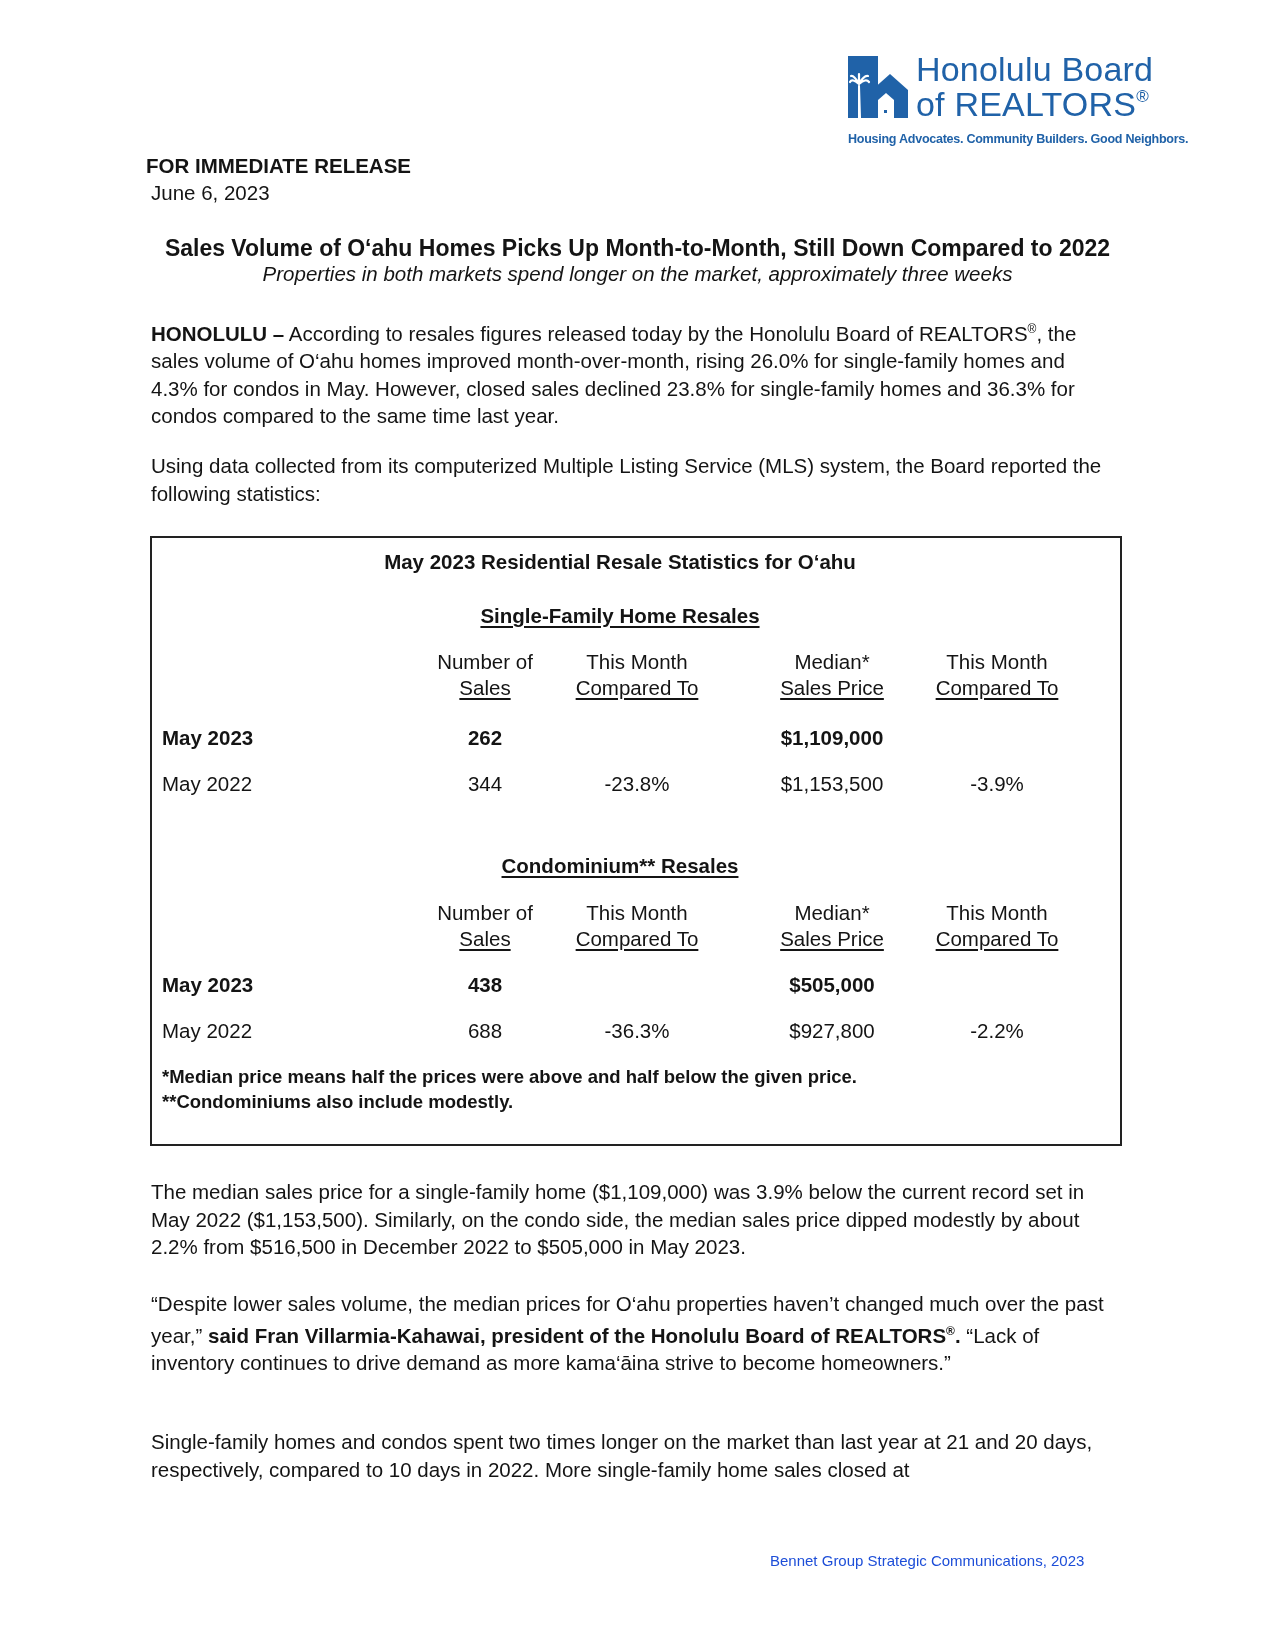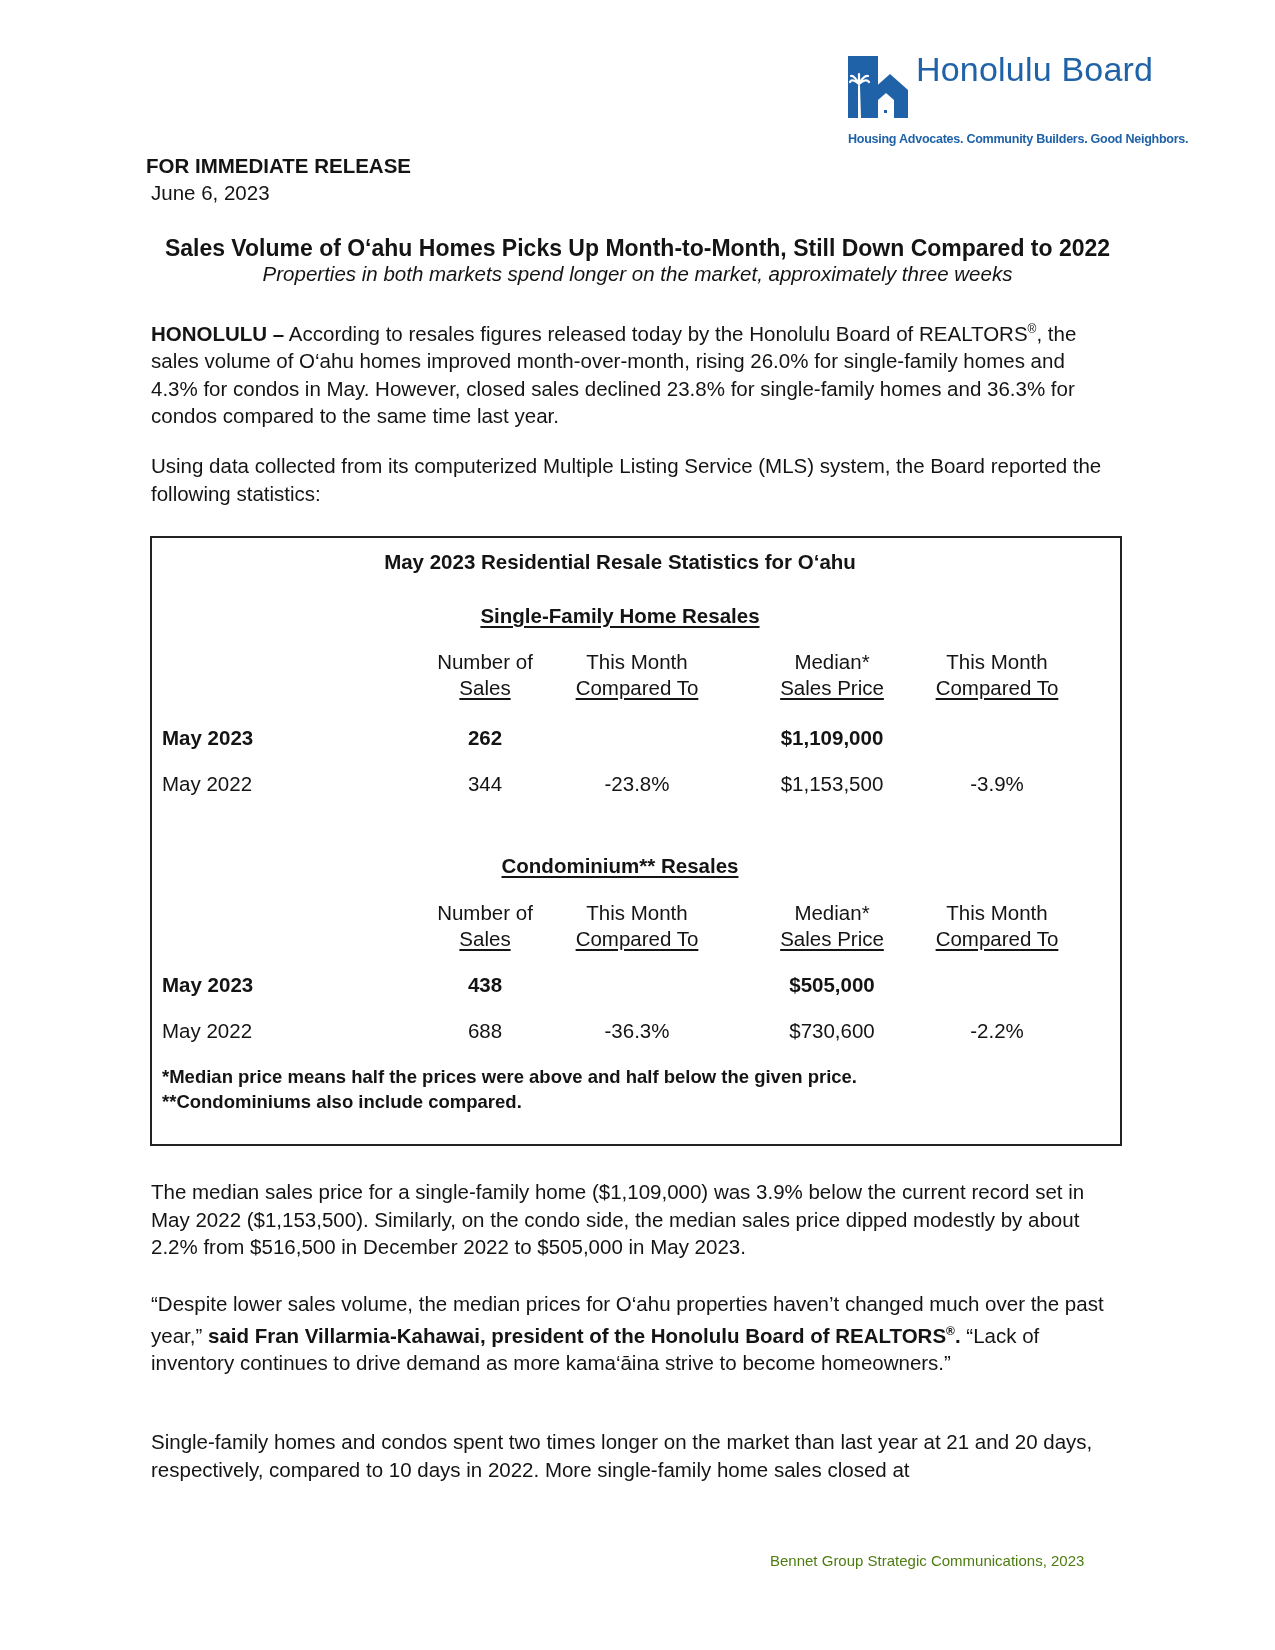--- a/index.html
+++ b/index.html
@@ -38,35 +38,36 @@
   
   #stats-box { left: 150px; top: 536px; width: 972px; height: 610px; border: 2px solid #222; box-sizing: border-box; }
   .c { position: absolute; text-align: center; font-size: 20.5px; white-space: nowrap; }
   .u { text-decoration: underline; text-underline-offset: 3px; }
   .b { font-weight: bold; }
 
   #para3 { left: 151px; top: 1178px; width: 960px; }
   #para4 { left: 151px; top: 1290px; width: 960px; }
   #para5 { left: 151px; top: 1428px; width: 960px; }
 
-  #footer-credit { left: 770px; top: 1552px; font-size: 15px; color: #4d7c0f; white-space: nowrap; }
+  #footer-credit { left: 770px; top: 1552px; font-size: 15px; color: #1d4ed8; white-space: nowrap; }
 </style>
 </head>
 <body>
 
 <div id="logo" class="abs">
   <svg id="logo-mark" viewBox="0 0 62 62">
     <rect x="0" y="0" width="30" height="62" fill="#2062a8"></rect>
     <polygon points="24,62 24,34 42,18 60,34 60,62" fill="#2062a8"></polygon>
     <polygon points="30,62 30,44 38,37 46,44 46,62" fill="#ffffff"></polygon>
     <rect x="36" y="54" width="3" height="3" fill="#2062a8"></rect>
     <path d="M10,62 L10,30 Q11,26 12,30 L13,62 Z" fill="#ffffff"></path>
     <path d="M11,28 Q4,22 2,26 M11,28 Q18,22 21,26 M11,28 Q6,19 3,20 M11,28 Q16,19 20,20 M11,28 Q11,20 11,18" stroke="#ffffff" stroke-width="2.2" fill="none" stroke-linecap="round"></path>
   </svg>
   <div id="logo-line1">Honolulu Board</div>
+  <div id="logo-line2"><span>of REALTORS</span><sup>®</sup></div>
   <div id="logo-tagline">Housing Advocates. Community Builders. Good Neighbors.</div>
 </div>
 
 <div id="release-label" class="abs">FOR IMMEDIATE RELEASE</div>
 <div id="release-date" class="abs">June 6, 2023</div>
 
 <div id="headline" class="abs">Sales Volume of O‘ahu Homes Picks Up Month-to-Month, Still Down Compared to 2022</div>
 <div id="subheadline" class="abs">Properties in both markets spend longer on the market, approximately three weeks</div>
 
 <div id="para1" class="abs body-text"><b>HONOLULU –</b><span> According to resales figures released today by the Honolulu Board of REALTORS</span><sup style="font-size:12px">®</sup><span>, the sales volume of O‘ahu homes improved month-over-month, rising 26.0% for single-family homes and 4.3% for condos in May. However, closed sales declined 23.8% for single-family homes and 36.3% for condos compared to the same time last year.</span></div>
@@ -115,26 +116,26 @@
     <div class="c b" style="left:10px;top:435px;text-align:left;">May 2023</div>
     <div class="c b" style="left:268px;width:130px;top:435px;">438</div>
     <div class="c" style="left:405px;width:160px;top:435px;"></div>
     <div class="c b" style="left:610px;width:140px;top:435px;">$505,000</div>
     <div class="c" style="left:765px;width:160px;top:435px;"></div>
   </div>
   <div>
     <div class="c" style="left:10px;top:481px;text-align:left;">May 2022</div>
     <div class="c" style="left:268px;width:130px;top:481px;">688</div>
     <div class="c" style="left:405px;width:160px;top:481px;">-36.3%</div>
-    <div class="c" style="left:610px;width:140px;top:481px;">$730,600</div>
+    <div class="c" style="left:610px;width:140px;top:481px;">$927,800</div>
     <div class="c" style="left:765px;width:160px;top:481px;">-2.2%</div>
   </div>
 
   <div class="c b" style="left:10px;top:528px;text-align:left;font-size:18.5px;">*Median price means half the prices were above and half below the given price.</div>
-  <div class="c b" style="left:10px;top:553px;text-align:left;font-size:18.5px;">**Condominiums also include compared.</div>
+  <div class="c b" style="left:10px;top:553px;text-align:left;font-size:18.5px;">**Condominiums also include modestly.</div>
 </div>
 
 <div id="para3" class="abs body-text">The median sales price for a single-family home ($1,109,000) was 3.9% below the current record set in May 2022 ($1,153,500). Similarly, on the condo side, the median sales price dipped modestly by about 2.2% from $516,500 in December 2022 to $505,000 in May 2023.</div>
 
 <div id="para4" class="abs body-text"><span>“Despite lower sales volume, the median prices for O‘ahu properties haven’t changed much over the past year,”</span><b> said Fran Villarmia-Kahawai, president of the Honolulu Board of REALTORS</b><sup class="b" style="font-size:12px">®</sup><b>.</b><span> “Lack of inventory continues to drive demand as more kama‘āina strive to become homeowners.”</span></div>
 
 <div id="para5" class="abs body-text">Single-family homes and condos spent two times longer on the market than last year at 21 and 20 days, respectively, compared to 10 days in 2022. More single-family home sales closed at</div>
 
 <div id="footer-credit" class="abs">Bennet Group Strategic Communications, 2023</div>
 

